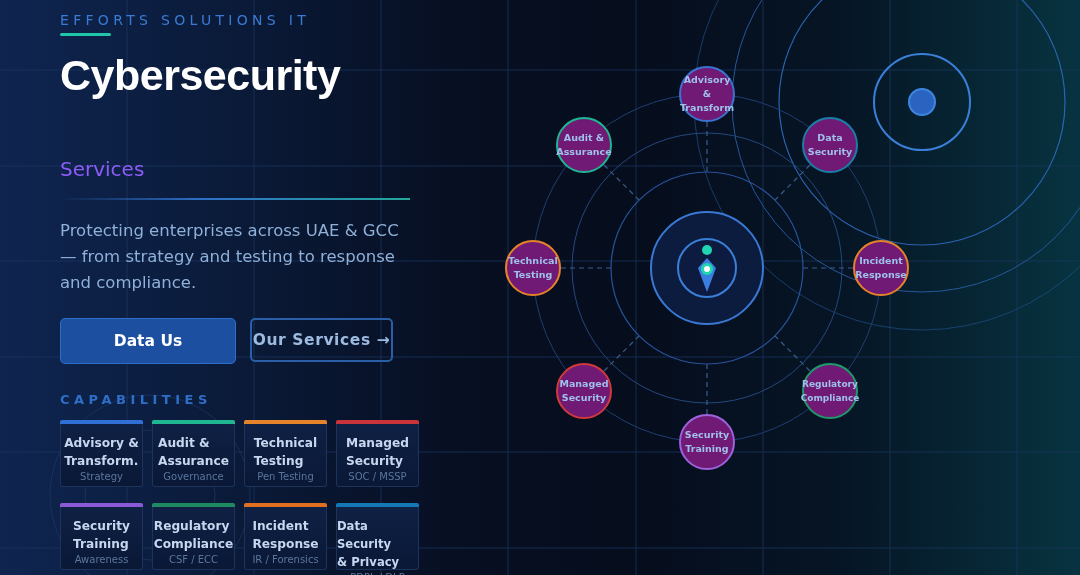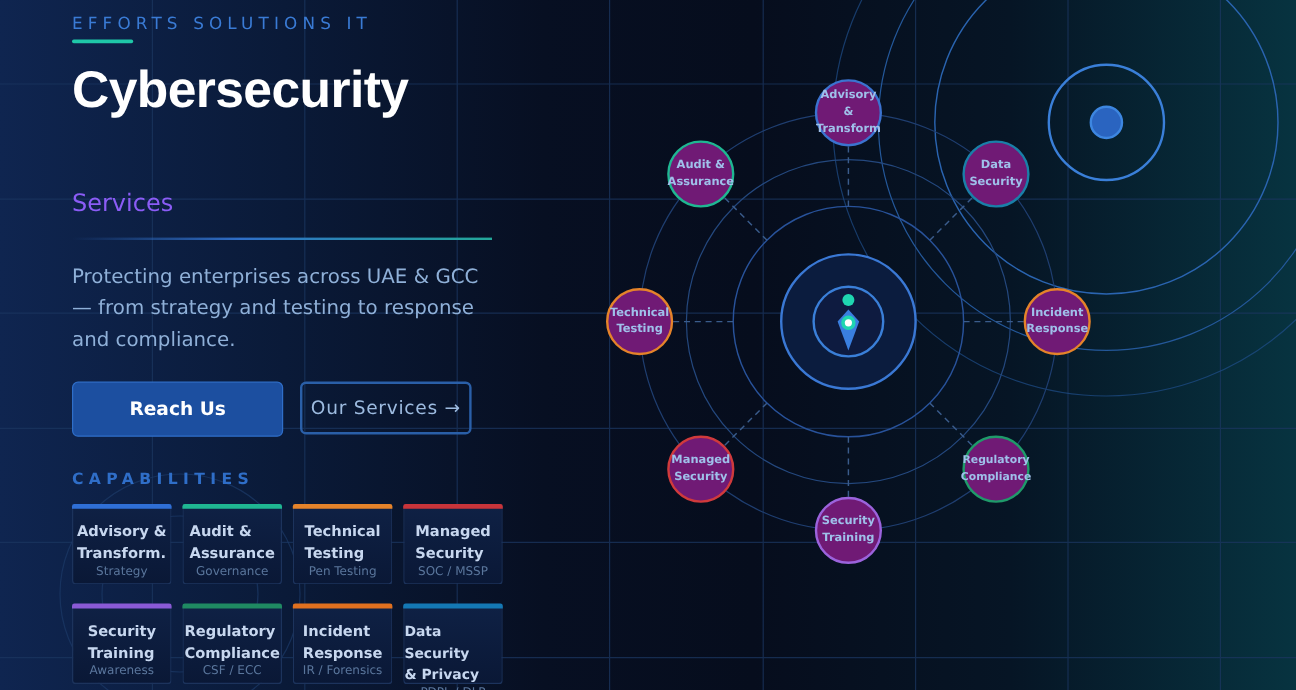--- a/index.html
+++ b/index.html
@@ -8,21 +8,21 @@
     background:linear-gradient(90deg,#0f2550 0%,#0a1a38 22%,#070f22 42%,#060d1d 58%,#061525 78%,#073340 100%);}
   .bg-svg{position:absolute;left:0;top:0;width:1080px;height:575px;}
   .left{position:absolute;left:60px;top:0;width:380px;}
   .brand{position:absolute;left:0;top:12px;font-size:14px;letter-spacing:4.3px;color:#3a7bd5;white-space:nowrap;}
   .brand-bar{position:absolute;left:0;top:33px;width:51px;height:3px;background:#1fc7a8;border-radius:2px;}
   .title{position:absolute;left:0;top:50px;font-family:"Liberation Sans",sans-serif;font-weight:700;font-size:43px;line-height:51px;color:#ffffff;letter-spacing:-0.5px;white-space:nowrap;}
   .subtitle{position:absolute;left:0;top:157px;font-size:20px;color:#8b5cf6;}
   .divider{position:absolute;left:0;top:198px;width:350px;height:2px;background:linear-gradient(90deg,rgba(40,90,180,0) 0%,#2f6ec8 40%,#23a89a 100%);}
   .desc{position:absolute;left:0;top:218px;width:360px;font-size:16.5px;line-height:26px;color:#8fb0d8;}
   .btn-primary{position:absolute;left:0;top:318px;width:174px;height:44px;border:1px solid #2f6ec8;border-radius:5px;background:#1c4fa0;color:#fff;font-weight:700;font-size:15.5px;display:flex;align-items:center;justify-content:center;cursor:pointer;}
-  .btn-secondary{position:absolute;left:190px;top:318px;width:143px;height:44px;border:2px solid #2a5fa8;border-radius:5px;background:transparent;color:#9dbbe0;font-weight:400;font-size:15.5px;display:flex;align-items:center;justify-content:center;letter-spacing:0.6px;cursor:pointer;box-sizing:border-box;}
+  .btn-secondary{position:absolute;left:190px;top:318px;width:143px;height:44px;border:2px solid #2a5fa8;border-radius:5px;background:transparent;color:#9dbbe0;font-weight:700;font-size:15.5px;display:flex;align-items:center;justify-content:center;letter-spacing:0.6px;cursor:pointer;box-sizing:border-box;}
   .cap-label{position:absolute;left:0;top:392px;font-size:13px;letter-spacing:4.5px;color:#2f6ec8;font-weight:700;}
   .cards{position:absolute;left:0;top:420px;width:362px;display:grid;grid-template-columns:repeat(4,83px);column-gap:9px;row-gap:16px;}
   .card{height:67px;background:linear-gradient(180deg,#0f2145 0%,#0a1836 100%);border:1px solid #1c335c;border-top:0;border-radius:3px;position:relative;display:flex;flex-direction:column;align-items:center;justify-content:flex-start;cursor:pointer;box-sizing:border-box;}
   .card .topbar{position:absolute;left:-1px;right:-1px;top:0;height:4px;border-radius:2px 2px 0 0;}
   .card .name{margin-top:14px;font-weight:700;font-size:12.2px;line-height:18px;color:#c7d7ef;text-align:left;white-space:pre-line;}
   .card .tag{font-size:10px;line-height:14px;color:#5a769c;text-align:right;}
   .diagram{position:absolute;left:0;top:0;width:1080px;height:575px;}
   .node{position:absolute;width:56px;height:56px;border-radius:50%;background:#701a75;border:2px solid;box-sizing:border-box;display:flex;align-items:center;justify-content:center;text-align:center;font-size:9.5px;line-height:14px;color:#9fc0ea;font-weight:700;white-space:pre-line;cursor:pointer;}
 </style>
 </head>
@@ -110,21 +110,21 @@
 <div class="left">
   <div class="brand">EFFORTS SOLUTIONS IT</div>
   <div class="brand-bar"></div>
   <div class="title">
     <div>Cybersecurity</div>
   </div>
   <div class="subtitle">Services</div>
   <div class="divider"></div>
   <div class="desc">Protecting enterprises across UAE &amp; GCC — from strategy and testing to response and compliance.</div>
 
-  <div class="btn-primary">Reach Us</div>
+  <div class="btn-primary">Data Us</div>
   <div class="btn-secondary">Our Services →</div>
 
   <div class="cap-label">CAPABILITIES</div>
 
   <div class="cards">
     <div class="card">
       <div class="topbar" style="background:#2f6fd6"></div>
       <div class="name">Advisory &amp;
 Transform.</div>
       <div class="tag">Strategy</div>

